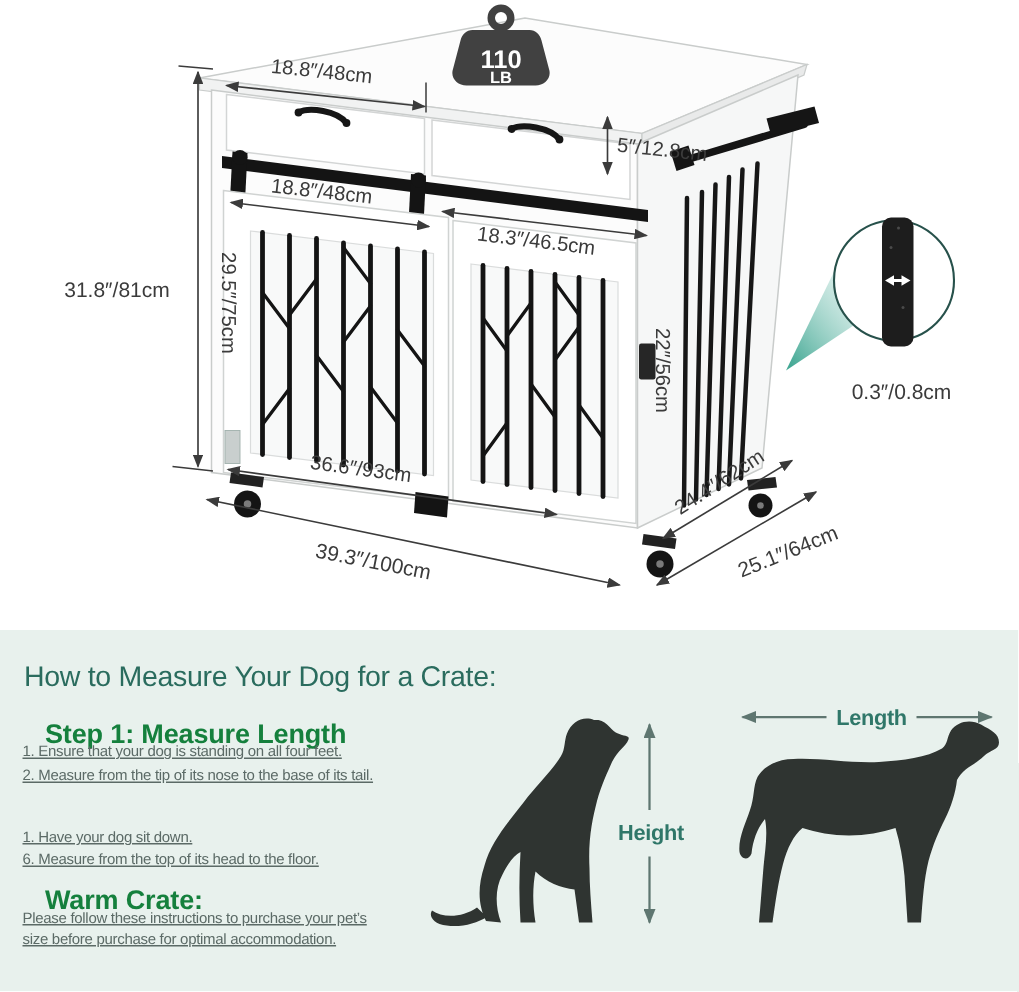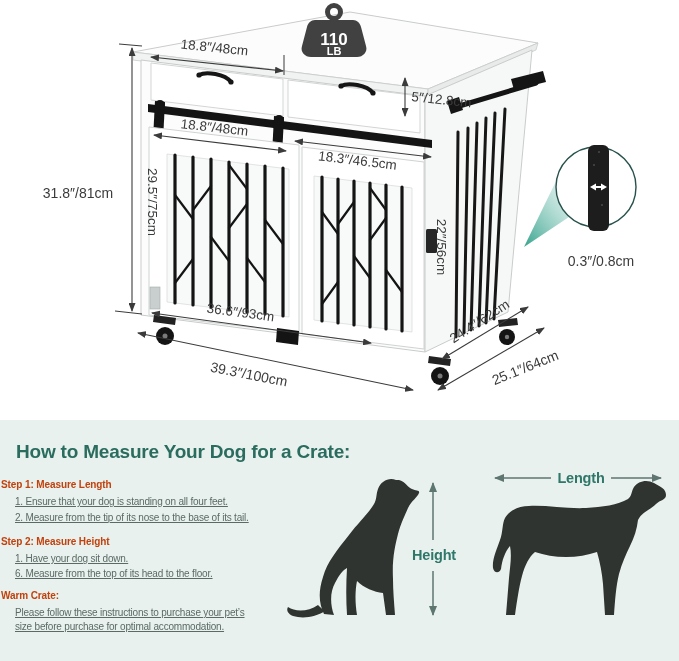--- a/index.html
+++ b/index.html
@@ -8,23 +8,23 @@
   svg text{font-family:"Liberation Sans",sans-serif;}
   .dim-label{fill:#3b3b3b;font-size:13.5px;}
   .dim-label-lg{fill:#3b3b3b;font-size:14px;}
   .dim-line{stroke:#3b3b3b;stroke-width:1.1;fill:none;}
   .tick{stroke:#3b3b3b;stroke-width:1;fill:none;}
   .grill{stroke:#141414;stroke-width:3.2;stroke-linecap:round;}
   .branch{stroke:#141414;stroke-width:2.2;stroke-linecap:round;}
   .slat{stroke:#171717;stroke-width:3;stroke-linecap:round;}
   .face{fill:#fcfcfc;stroke:#c9cccb;stroke-width:1;}
   .bottom-section{position:absolute;left:0;top:420px;width:679px;height:241px;background:#e8f1ed;}
-  .guide-heading{position:absolute;left:16px;top:441px;font-size:19px;font-weight:bold;
+  .guide-heading{position:absolute;left:16px;top:441px;font-size:19px;font-weight:normal;
                  color:#2a6c5e;letter-spacing:-0.2px;}
-  .step-title{position:absolute;left:1px;font-size:10px;font-weight:bold;color:#c2410c;
+  .step-title{position:absolute;left:30px;font-size:18px;font-weight:bold;color:#15803d;
               letter-spacing:-0.1px;}
   .body-line{position:absolute;left:15px;font-size:10px;color:#5b6a66;letter-spacing:-0.2px;text-decoration:underline;}
   .dogs-svg{position:absolute;left:0;top:420px;width:679px;height:241px;}
   .measure-label{fill:#2f7769;font-size:14.5px;font-weight:bold;letter-spacing:-0.2px;}
 </style>
 </head>
 <body>
 
 <div class="canvas">
 
@@ -201,21 +201,20 @@
 
   
   <div class="bottom-section"></div>
 
   <div class="guide-heading">How to Measure Your Dog for a Crate:</div>
 
   <div class="step-title" style="top:479px">Step 1: Measure Length</div>
   <div class="body-line" style="top:496px">1. Ensure that your dog is standing on all four feet.</div>
   <div class="body-line" style="top:512px">2. Measure from the tip of its nose to the base of its tail.</div>
 
-  <div class="step-title" style="top:536px">Step 2: Measure Height</div>
   <div class="body-line" style="top:553px">1. Have your dog sit down.</div>
   <div class="body-line" style="top:568px">6. Measure from the top of its head to the floor.</div>
 
   <div class="step-title" style="top:590px">Warm Crate:</div>
   <div class="body-line" style="top:607px">Please follow these instructions to purchase your pet’s</div>
   <div class="body-line" style="top:621px">size before purchase for optimal accommodation.</div>
 
   <svg class="dogs-svg" viewBox="0 420 679 241">
     <defs>
       <marker id="arrg" markerUnits="userSpaceOnUse" markerWidth="10" markerHeight="8" refX="9" refY="4" orient="auto-start-reverse">

